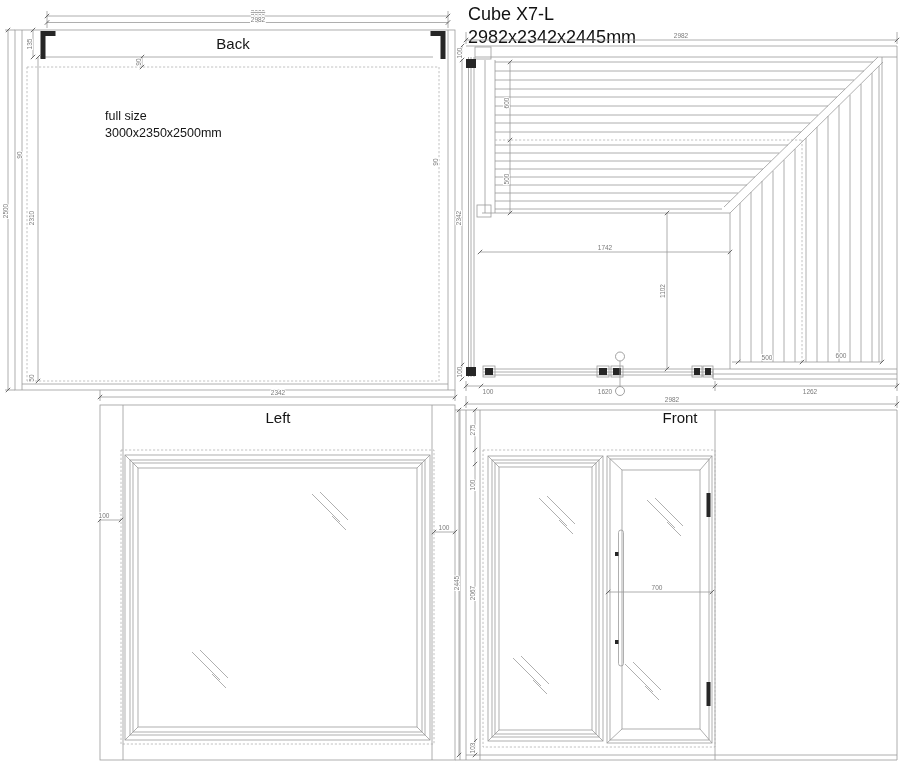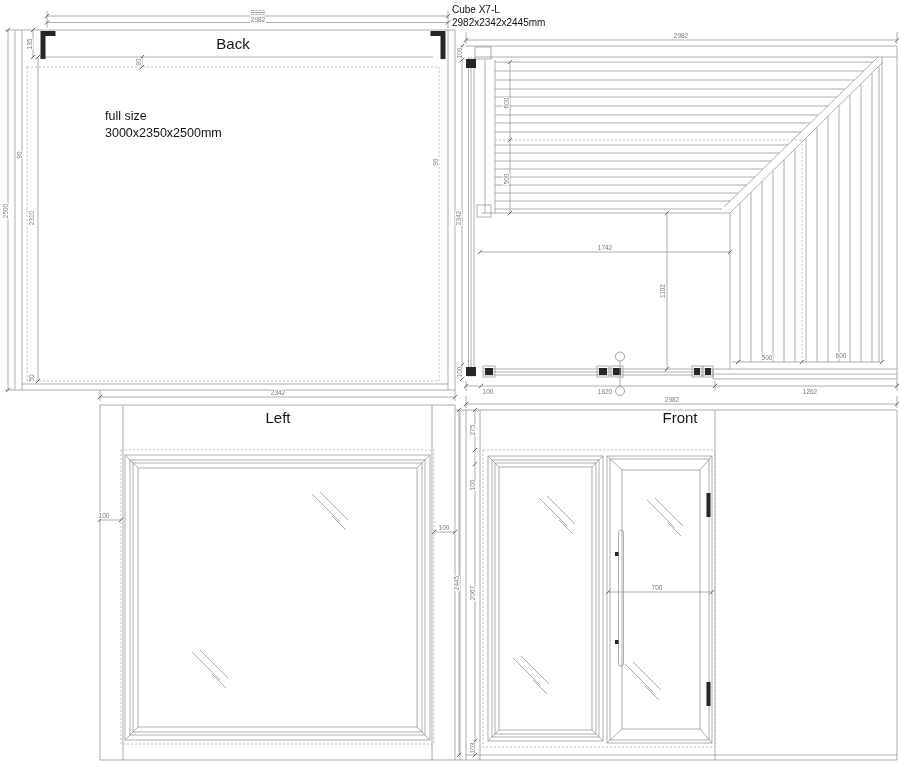--- a/index.html
+++ b/index.html
@@ -10,21 +10,21 @@
   svg rect{fill:none;stroke:#9b9b9b;stroke-width:0.8;}
   svg circle{fill:#fff;stroke:#8a8a8a;stroke-width:0.8;}
   .dash{stroke:#b3b3b3;stroke-dasharray:2.2,1.8;}
   .dark{fill:#262626;stroke:none;}
   .tick{stroke:#5a5a5a;stroke-width:0.9;fill:none;}
   text{font-family:"Liberation Sans",sans-serif;}
   .dim{font-size:6.5px;fill:#7b7b7b;text-anchor:middle;paint-order:stroke;stroke:#fff;stroke-width:2px;}
   .strike{text-decoration:line-through;}
   .title{font-size:15px;fill:#151515;text-anchor:middle;}
   .note{font-size:12.5px;fill:#151515;}
-  #plan-header{position:absolute;left:452px;top:3px;font-size:10px;line-height:1.3;color:#111;}
+  #plan-header{position:absolute;left:468px;top:3px;font-size:18px;line-height:1.3;color:#111;}
 </style>
 </head>
 <body>
 
 <div id="sheet">
 
   <div id="plan-header">
     <div>Cube X7-L</div>
     <div>2982x2342x2445mm</div>
   </div>

